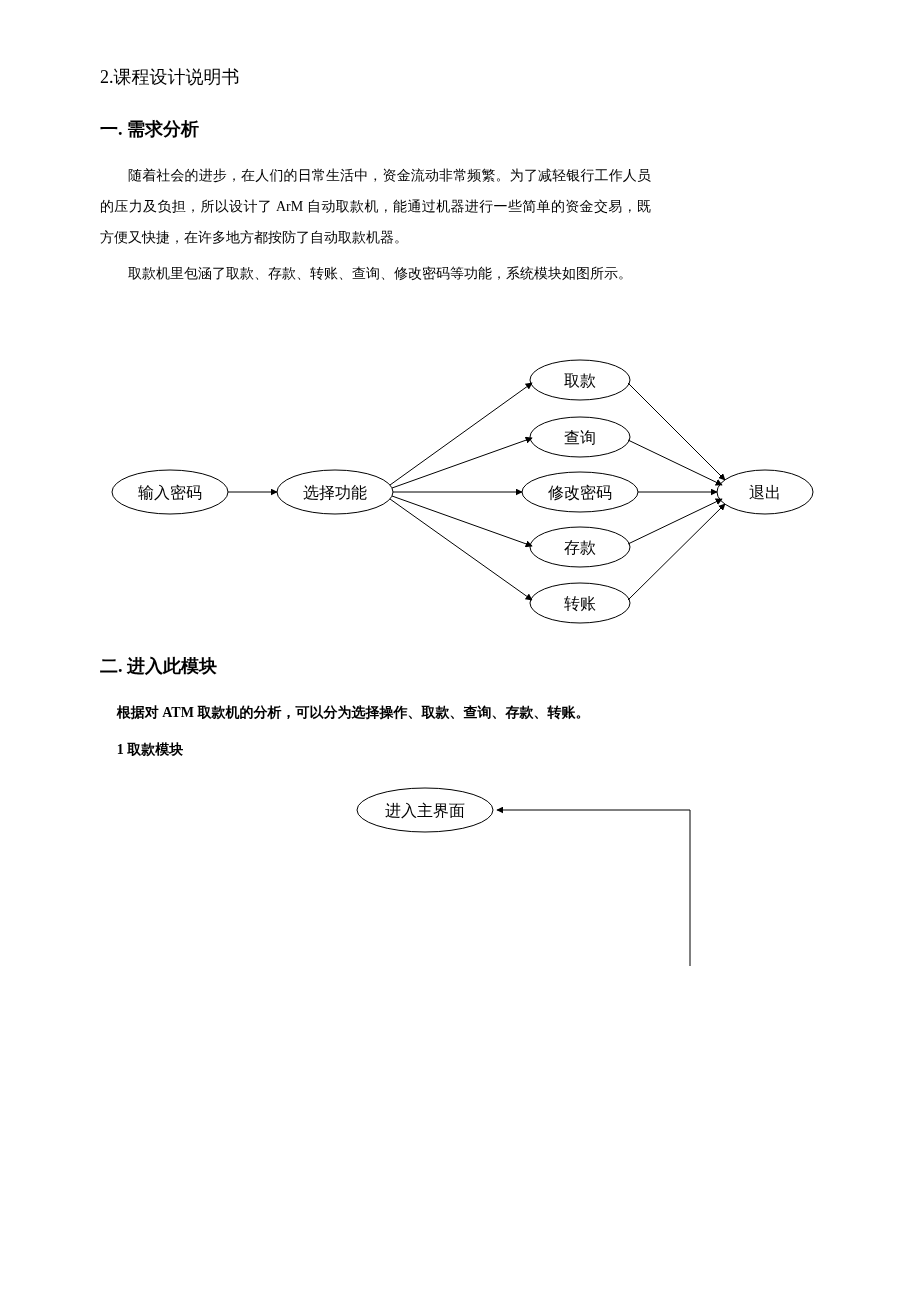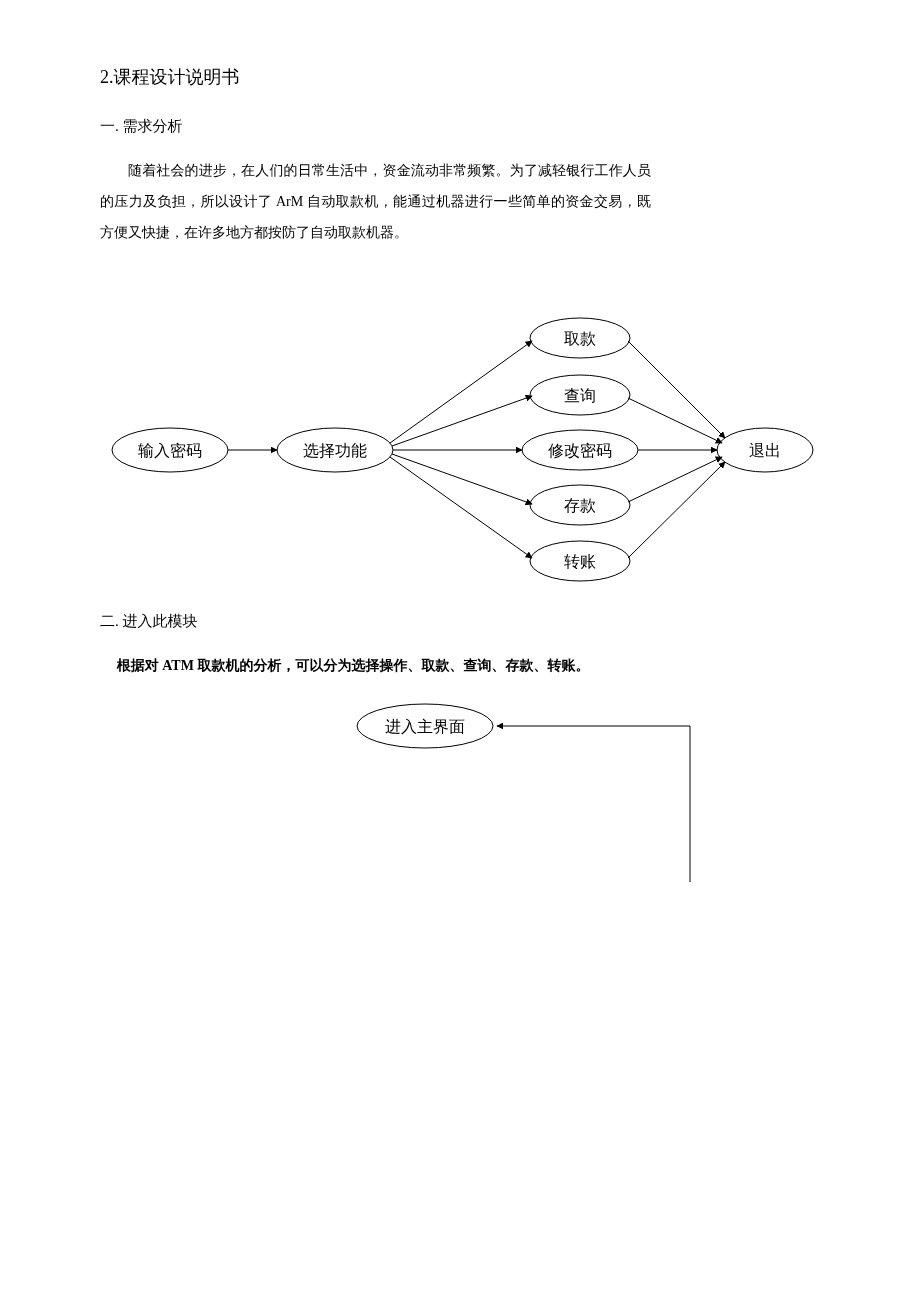--- a/index.html
+++ b/index.html
@@ -16,23 +16,23 @@
     padding: 65px 80px 40px 100px;
     position: relative;
     border-radius: 26px;
   }
   .h-main {
     font-size: 18px;
     margin: 0 0 28px 0;
     font-weight: normal;
   }
   .h-section {
-    font-size: 15px;
+    font-size: 18px;
     margin: 0 0 20px 0;
-    font-weight: normal;
+    font-weight: bold;
   }
   .para {
     font-size: 14px;
     line-height: 2.2;
     margin: 0 0 6px 0;
     text-align: justify;
   }
   .indent {
     text-indent: 2em;
   }
@@ -62,20 +62,21 @@
 <body>
 
 <div class="page">
 
   <p class="h-main">2.课程设计说明书</p>
 
   <p class="h-section">一. 需求分析</p>
 
   <p class="para indent">随着社会的进步，在人们的日常生活中，资金流动非常频繁。为了减轻银行工作人员的压力及负担，所以设计了 ArM 自动取款机，能通过机器进行一些简单的资金交易，既方便又快捷，在许多地方都按防了自动取款机器。</p>
 
+  <p class="para indent">取款机里包涵了取款、存款、转账、查询、修改密码等功能，系统模块如图所示。</p>
 
   <div class="diagram-wrap">
     <svg viewBox="0 0 720 290" width="720" height="290">
       <defs>
         <marker id="arrow" viewBox="0 0 10 10" refX="9" refY="5" markerWidth="7" markerHeight="7" orient="auto-start-reverse">
           <path d="M 0 0 L 10 5 L 0 10 z" fill="#000"></path>
         </marker>
       </defs>
 
       <ellipse cx="70" cy="152" rx="58" ry="22" fill="none" stroke="#000" stroke-width="1"></ellipse>
@@ -115,20 +116,21 @@
       <line x1="538" y1="152" x2="617" y2="152" stroke="#000" stroke-width="1" marker-end="url(#arrow)"></line>
       <line x1="528" y1="204" x2="622" y2="159" stroke="#000" stroke-width="1" marker-end="url(#arrow)"></line>
       <line x1="528" y1="260" x2="625" y2="164" stroke="#000" stroke-width="1" marker-end="url(#arrow)"></line>
     </svg>
   </div>
 
   <p class="h-section">二. 进入此模块</p>
 
   <p class="para indent-s">根据对 ATM 取款机的分析，可以分为选择操作、取款、查询、存款、转账。</p>
 
+  <p class="para indent-s">1 取款模块</p>
 
 
   <div class="diagram2-wrap">
     <svg viewBox="0 0 380 180" width="380" height="180">
       <defs>
         <marker id="arrow2" viewBox="0 0 10 10" refX="9" refY="5" markerWidth="7" markerHeight="7" orient="auto-start-reverse">
           <path d="M 0 0 L 10 5 L 0 10 z" fill="#000"></path>
         </marker>
       </defs>
       <ellipse cx="105" cy="24" rx="68" ry="22" fill="none" stroke="#000" stroke-width="1"></ellipse>

